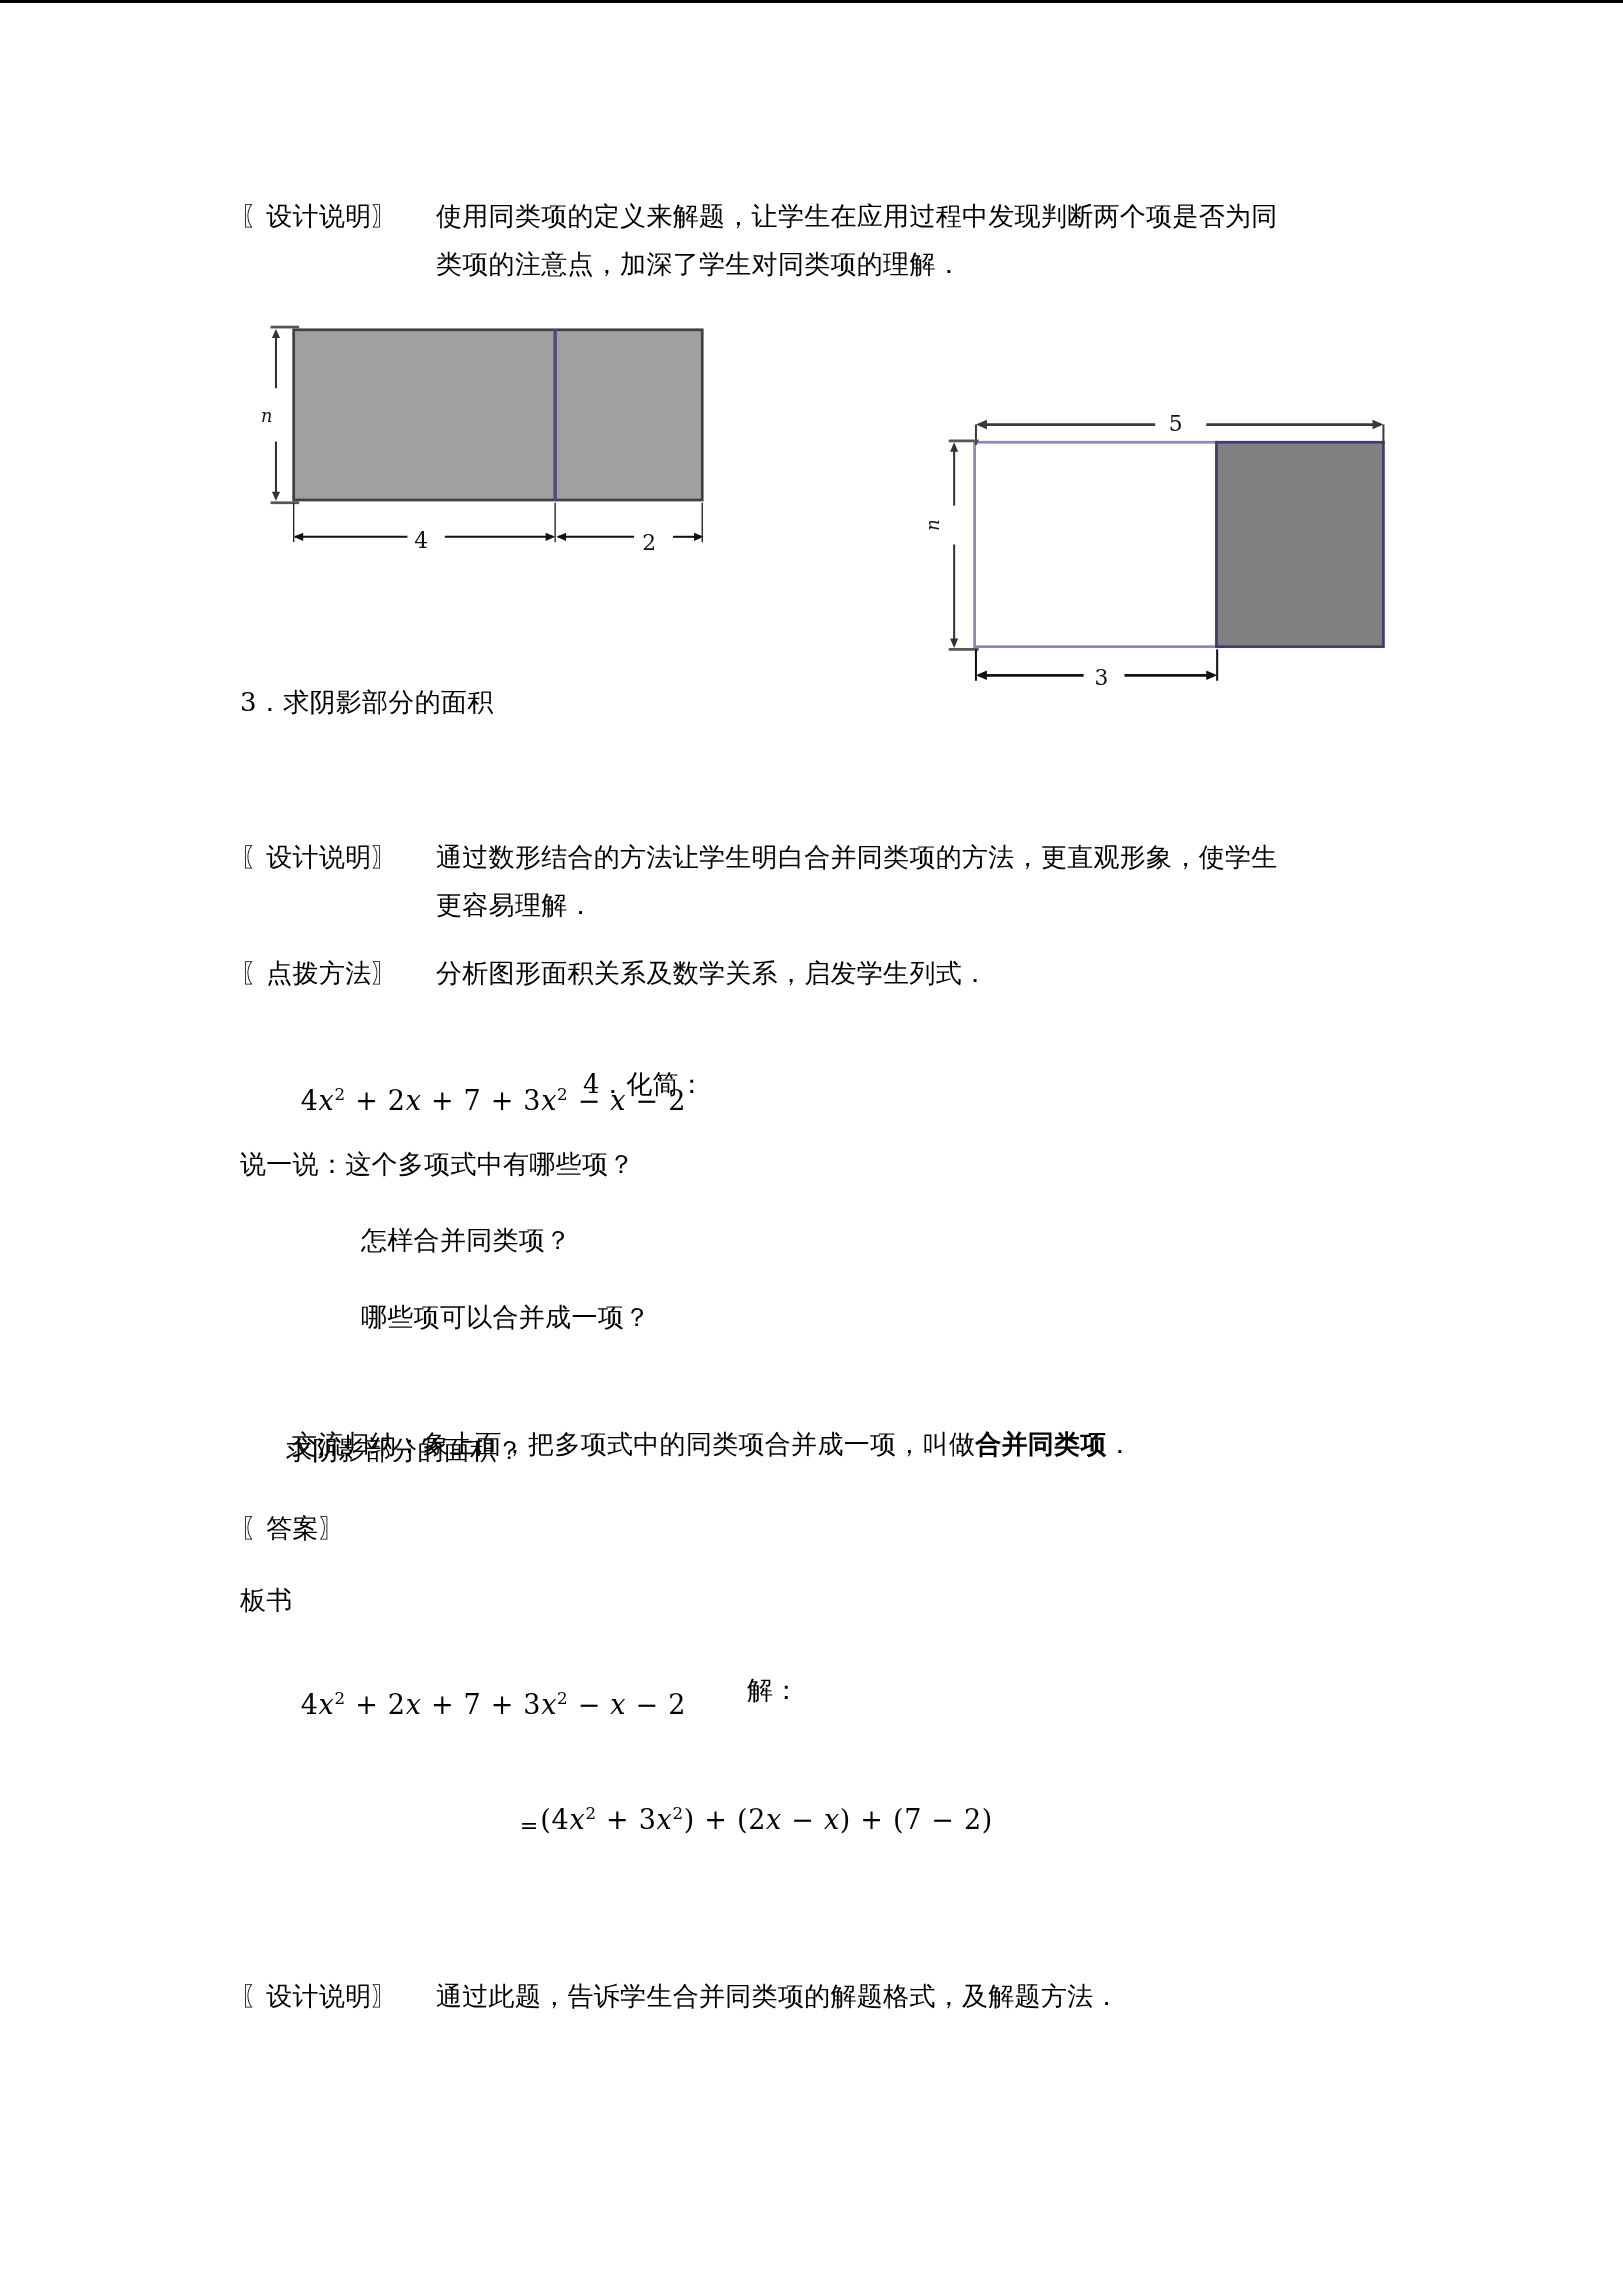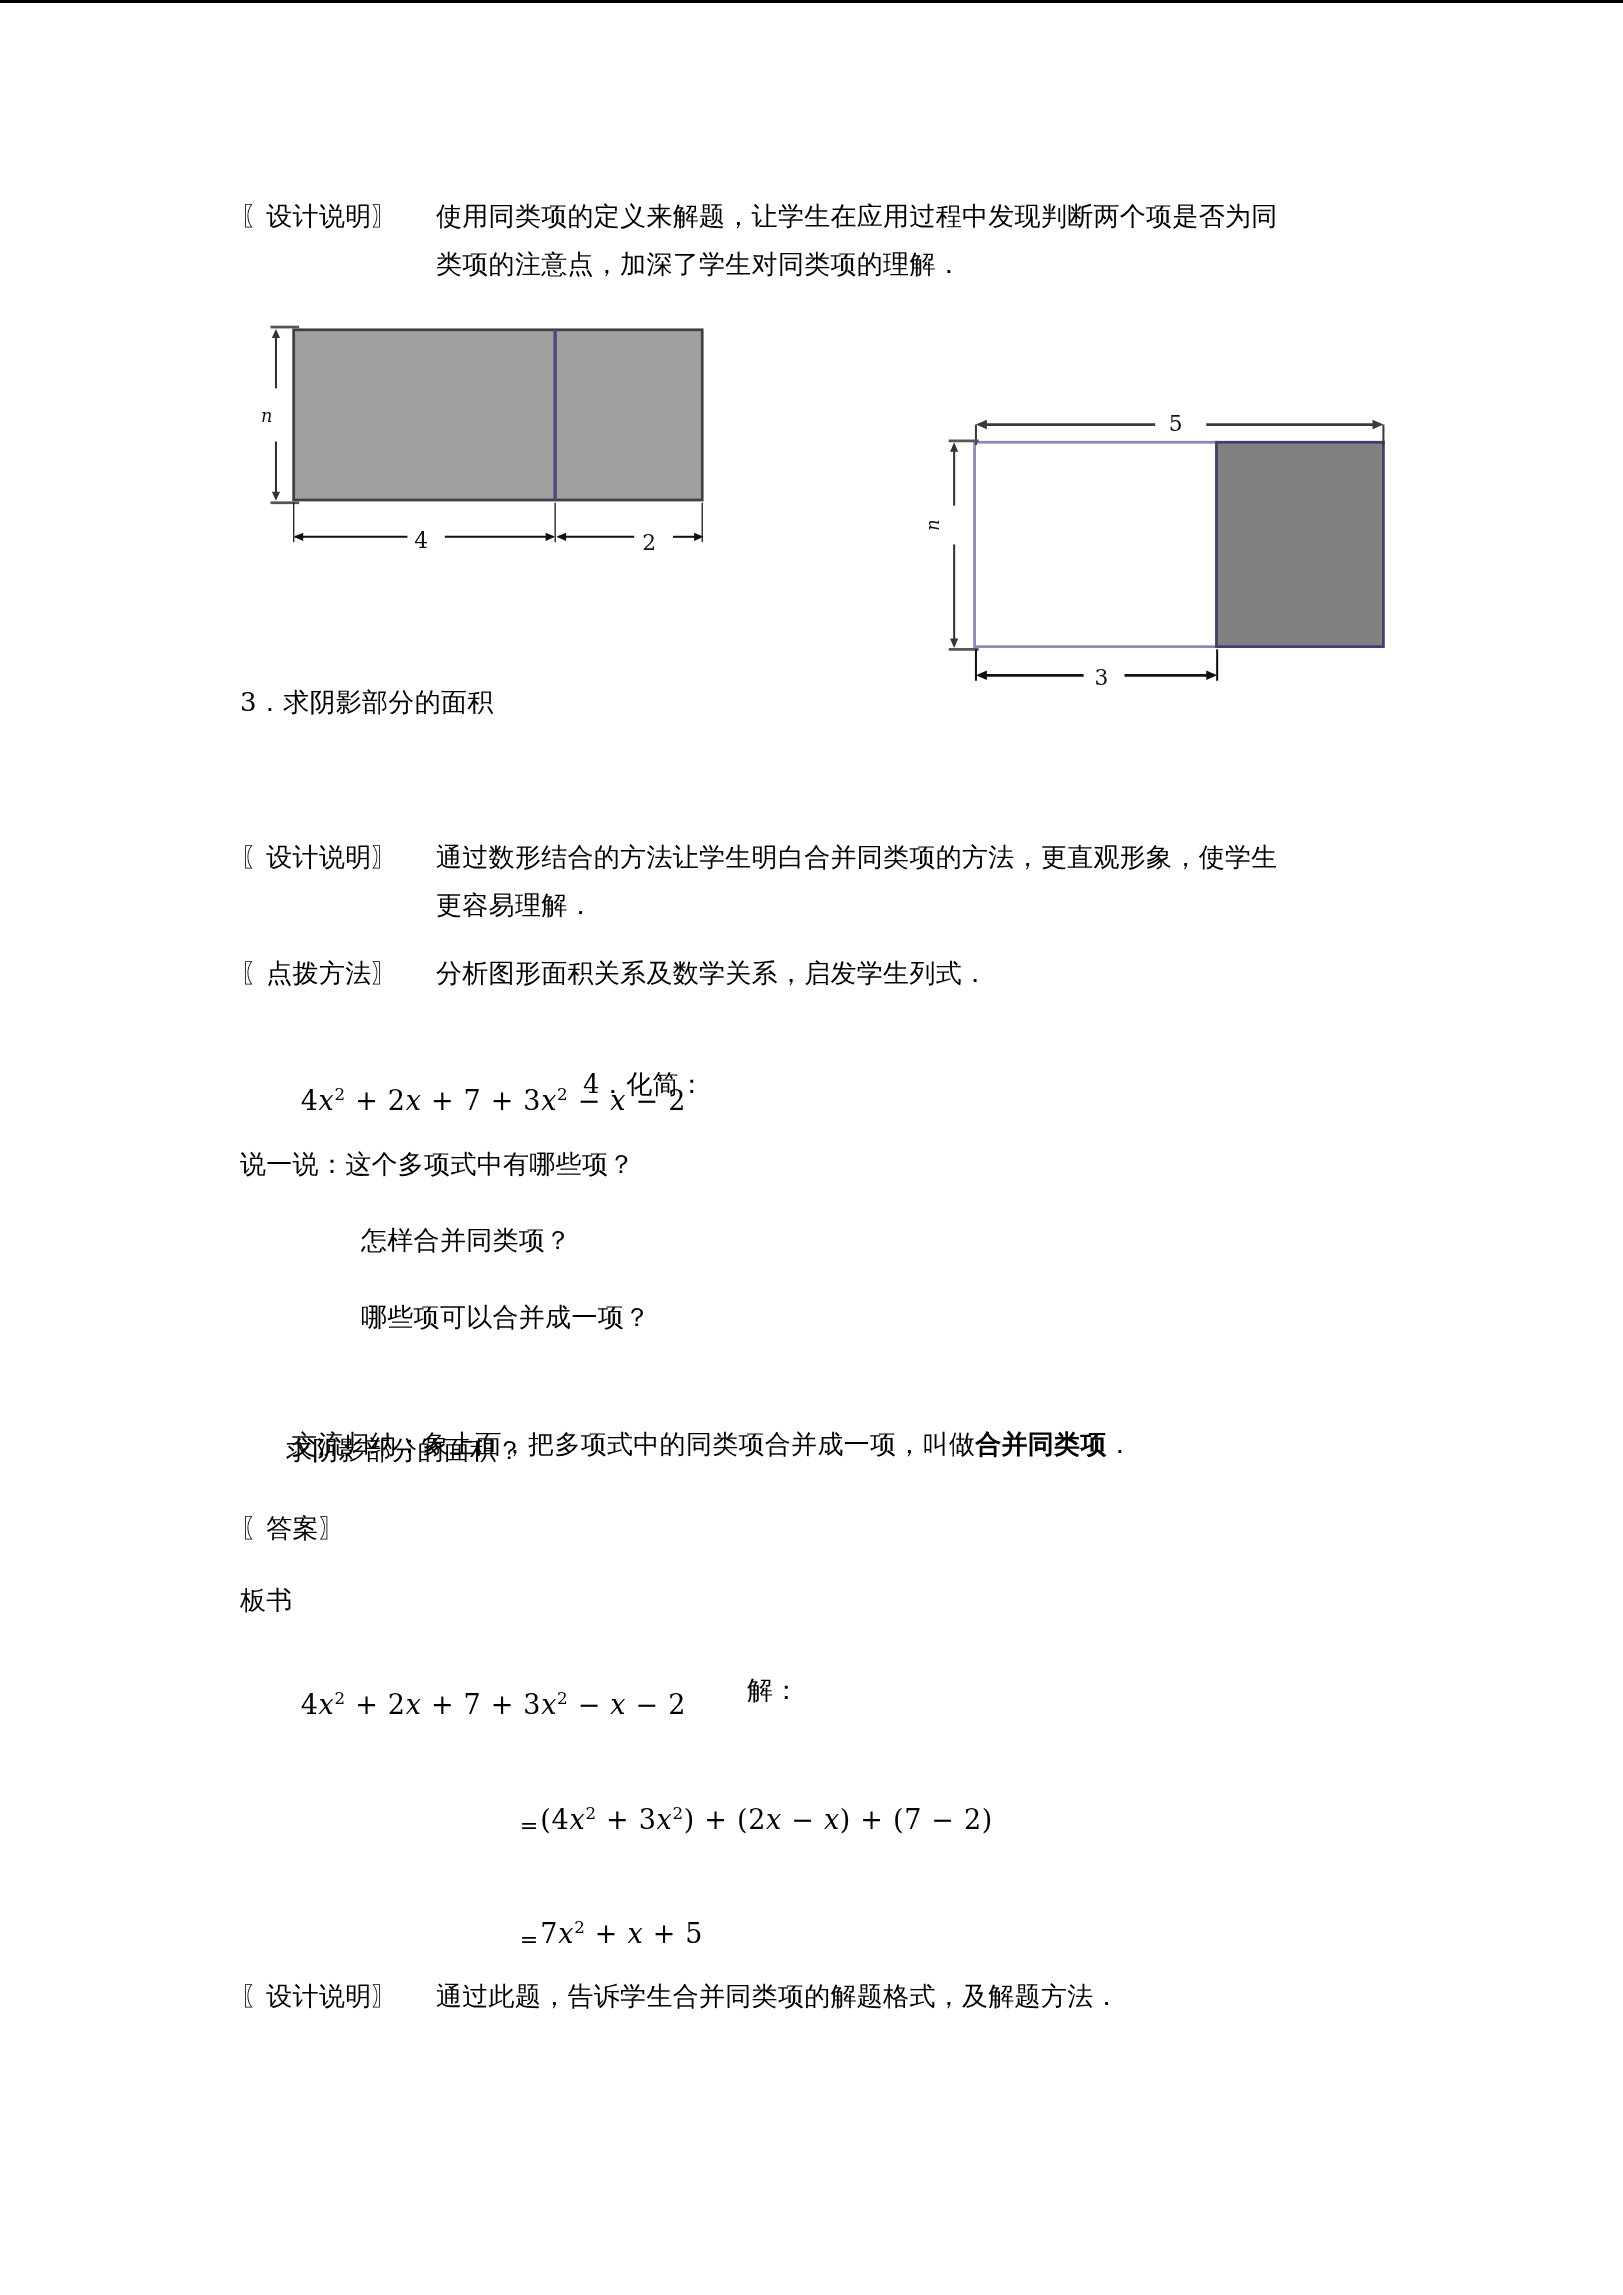--- a/index.html
+++ b/index.html
@@ -194,22 +194,19 @@
 
     <div class="math" style="left:245px; top:1658px;">
       <span>4<i>x</i><sup>2</sup> + 2<i>x</i> + 7 + 3<i>x</i><sup>2</sup> − <i>x</i> − 2</span>
     </div>
     <div class="tx" style="left:747px; top:1670px;">解：</div>
 
     <div class="math" style="left:464px; top:1773px;">
       <span><span class="eq">=</span>(4<i>x</i><sup>2</sup> + 3<i>x</i><sup>2</sup>) + (2<i>x</i> − <i>x</i>) + (7 − 2)</span>
     </div>
 
-    <div class="math" style="left:464px; top:1887px;">
-      <span><span class="eq">=</span>7<i>x</i><sup>2</sup> + <i>x</i> + 5</span>
-    </div>
 
     <div class="tx" style="left:240px; top:1976px;">〖设计说明〗</div>
     <div class="tx" style="left:436px; top:1976px;">通过此题，告诉学生合并同类项的解题格式，及解题方法．</div>
 
   </div>
 </div>
 
 
 </body></html>

